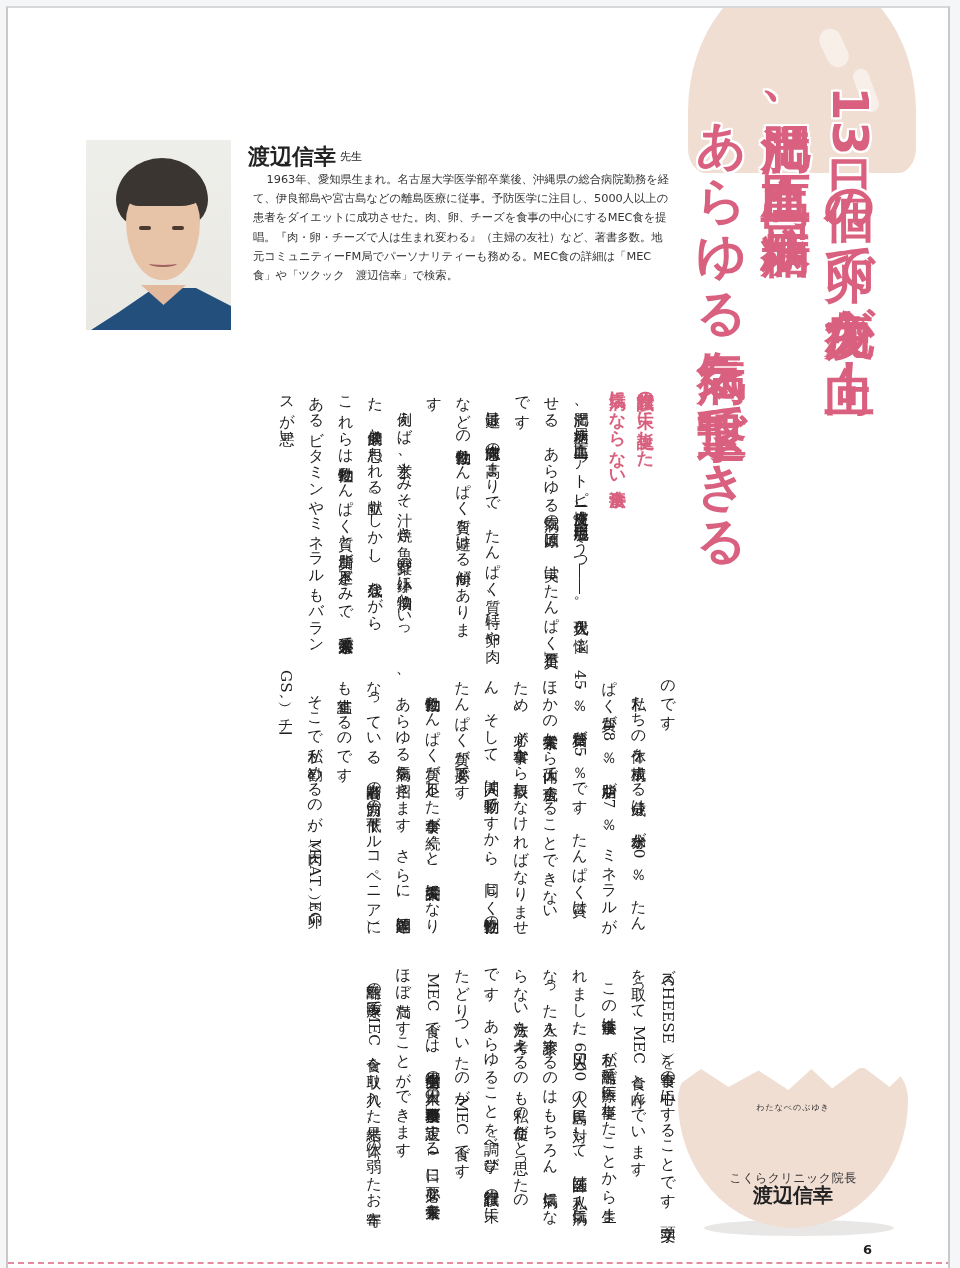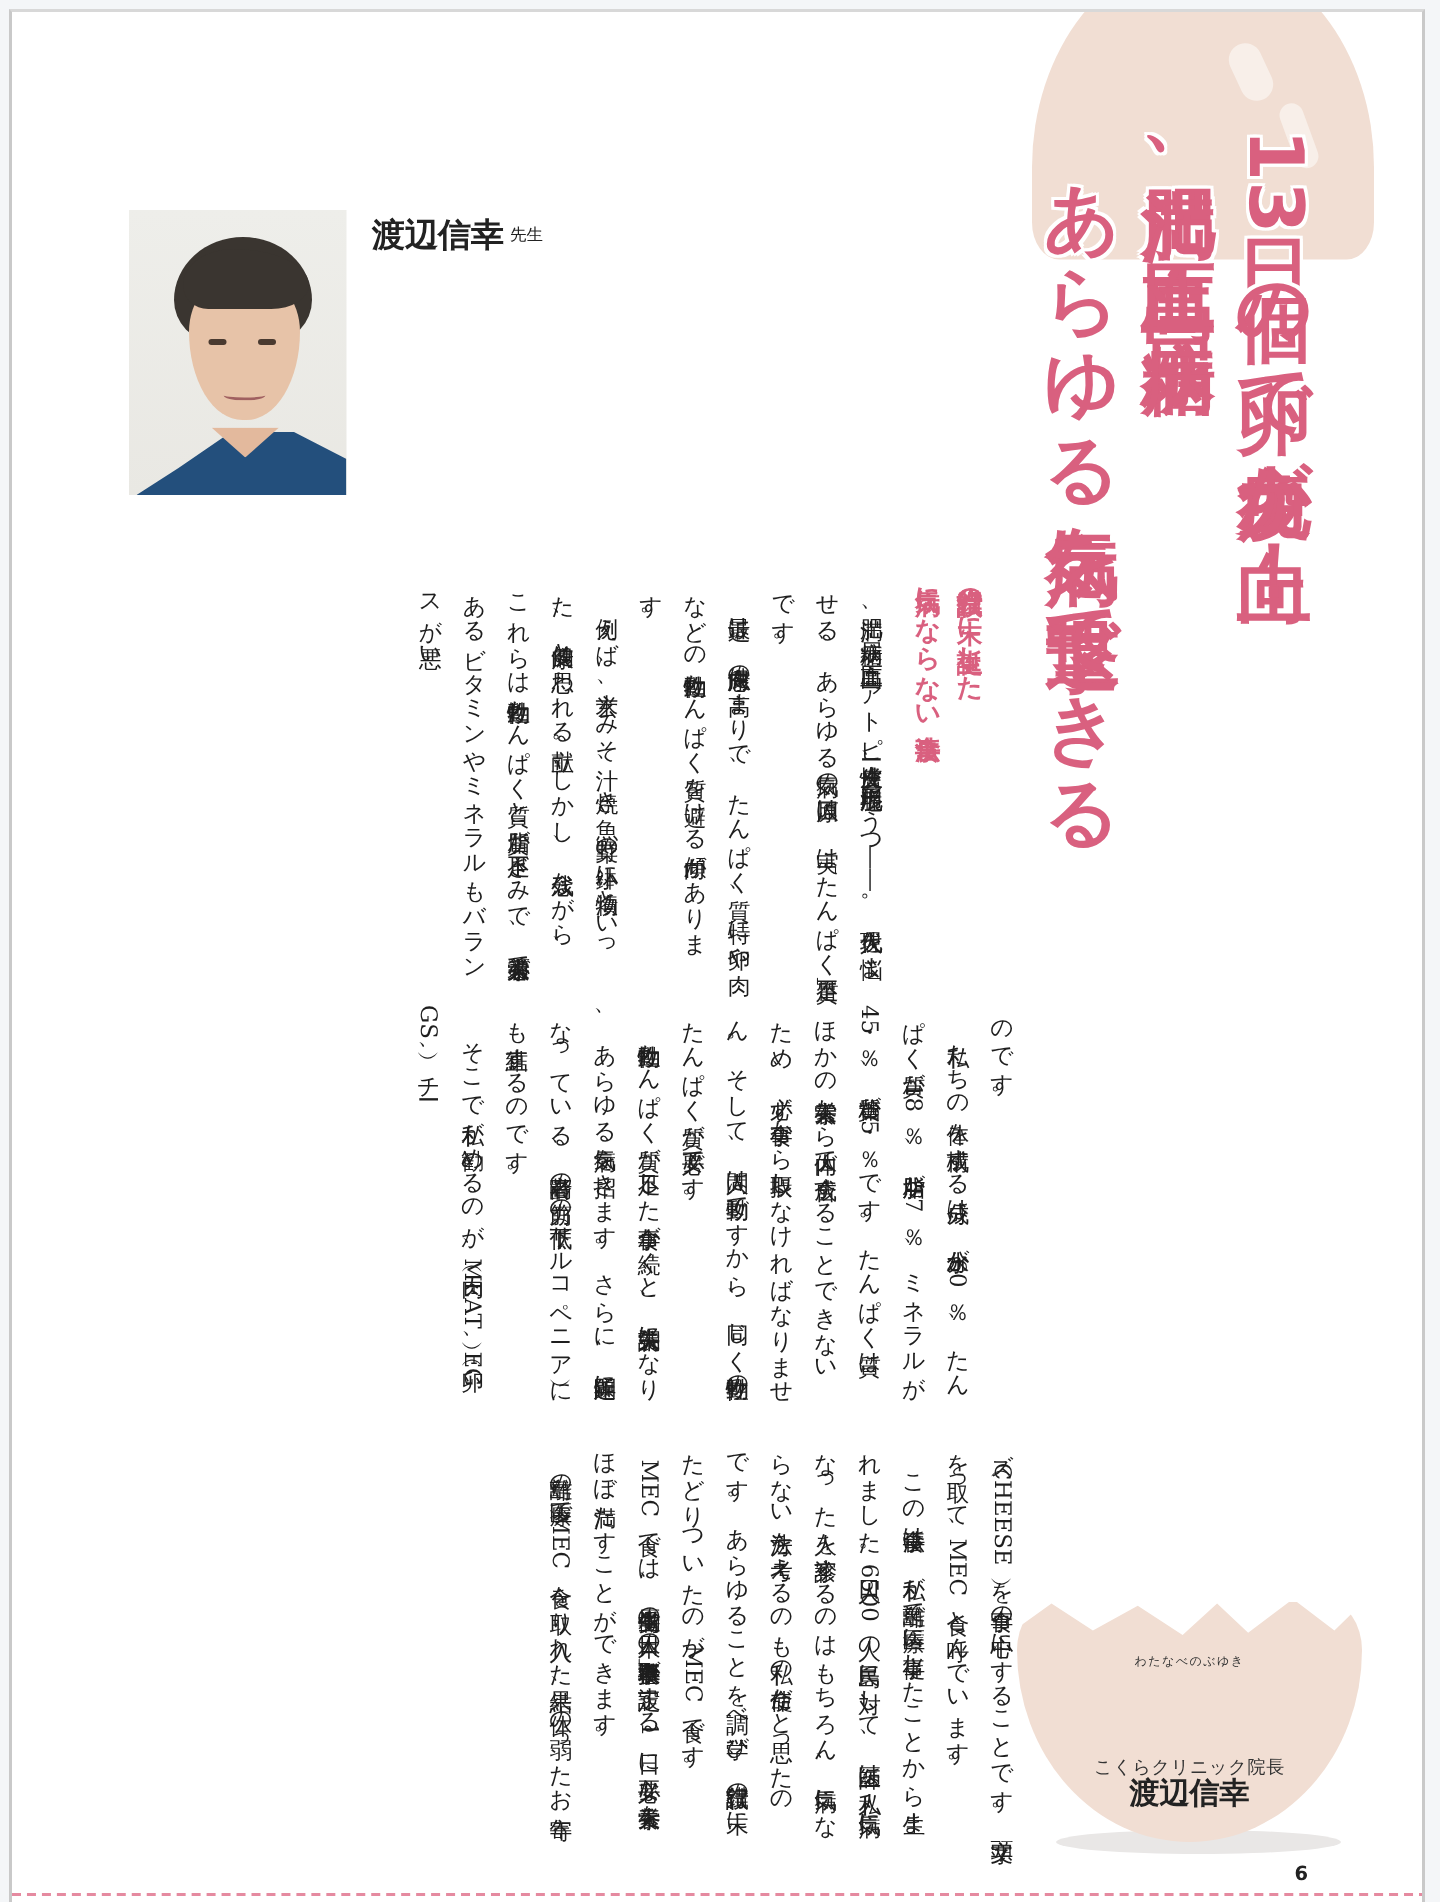--- a/index.html
+++ b/index.html
@@ -183,20 +183,21 @@
     <div class="face"></div>
     <div class="fringe"></div>
     <div class="eye" style="left:53px;"></div>
     <div class="eye" style="left:86px;"></div>
     <div class="mouth"></div>
   </div>
 
   <div class="bio-name">
     <span>渡辺信幸</span><span class="bio-honorific">先生</span>
   </div>
+  <div class="bio-text">1963年、愛知県生まれ。名古屋大学医学部卒業後、沖縄県の総合病院勤務を経て、伊良部島や宮古島などの離島医療に従事。予防医学に注目し、5000人以上の患者をダイエットに成功させた。肉、卵、チーズを食事の中心にするMEC食を提唱。『肉・卵・チーズで人は生まれ変わる』（主婦の友社）など、著書多数。地元コミュニティーFM局でパーソナリティーも務める。MEC食の詳細は「MEC食」や「ツクック　渡辺信幸」で検索。</div>
 
   <div class="subhead">
     <div>試行錯誤の末に誕生した</div>
     <div>病気にならない食事法</div>
   </div>
 
   <div class="tier tier1">
     <p>肥満、糖尿病、高血圧、アトピー性皮膚炎、円形脱毛症、うつ――。現代人を悩ませる、あらゆる病気の原因は、実は「たんぱく質不足」です。</p>
     <p>最近は、健康志向の高まりで、たんぱく質、特に卵や肉などの動物性たんぱく質を避ける傾向があります。</p>
     <p>例えば、玄米、みそ汁、焼き魚、野菜の小鉢に漬物といった、健康的と思われる献立。しかし、残念ながら、これらは動物性たんぱく質と脂質が不足ぎみで、必須栄養素であるビタミンやミネラルもバランスが悪い</p>

